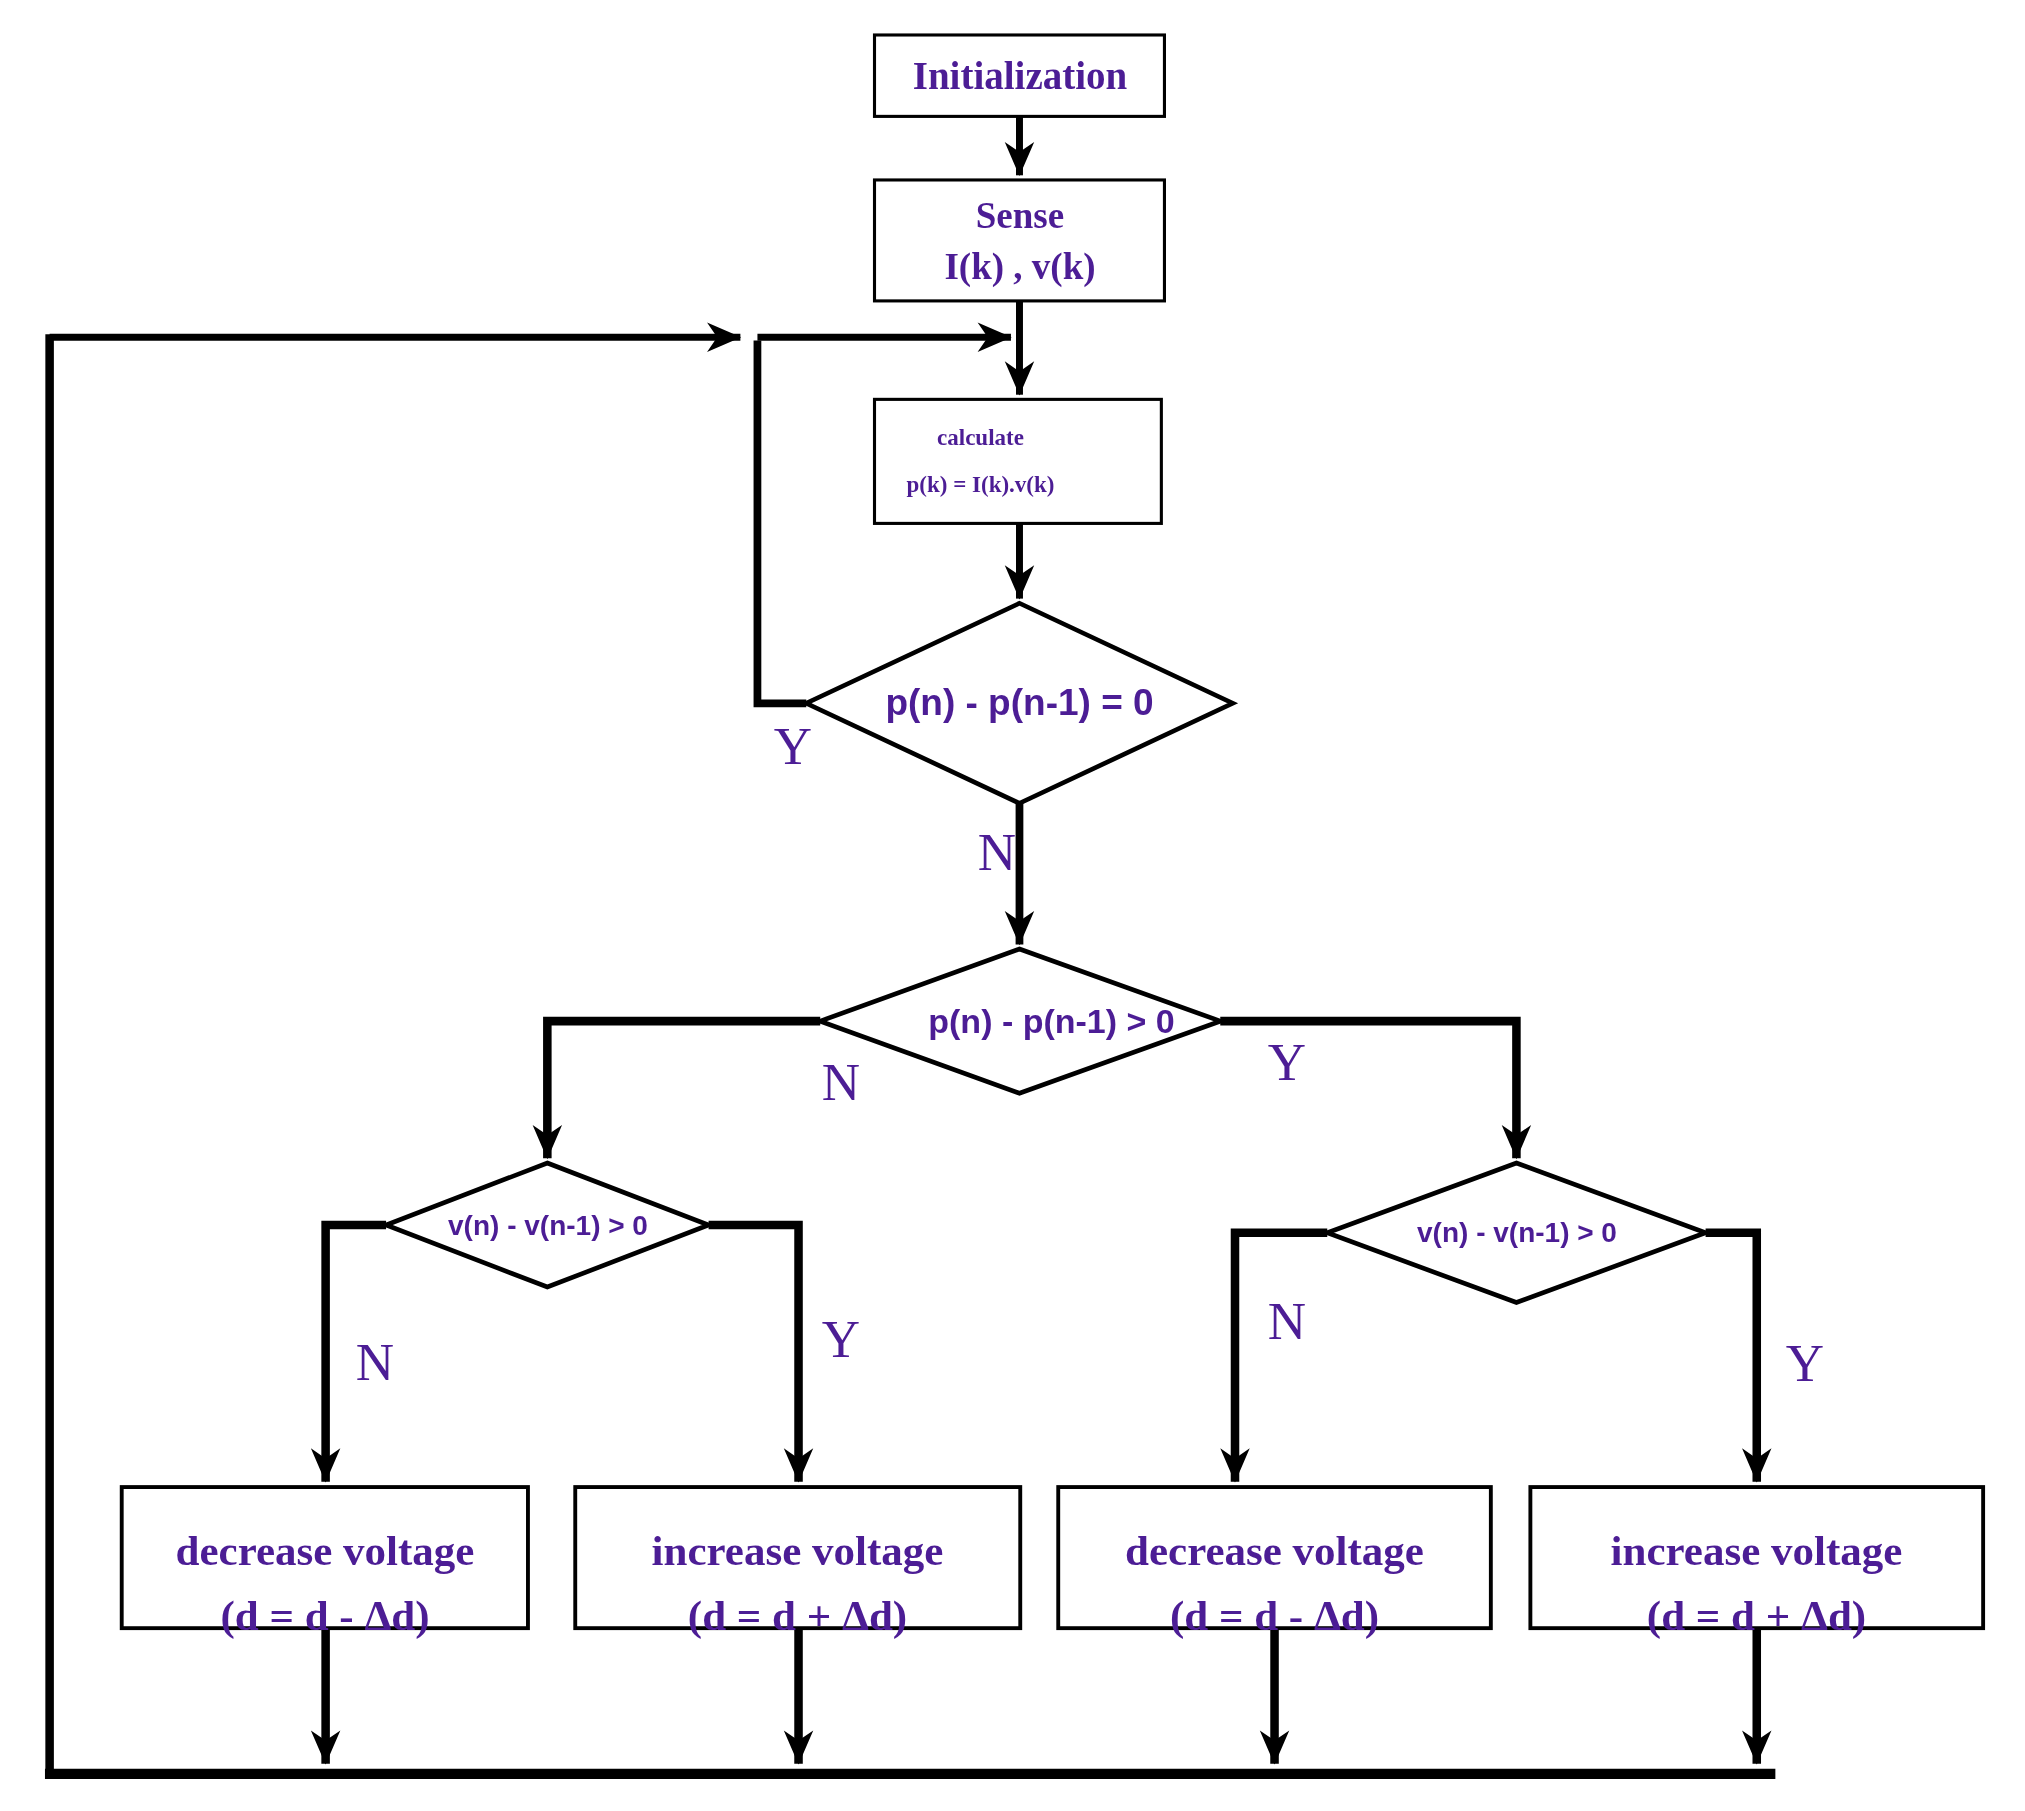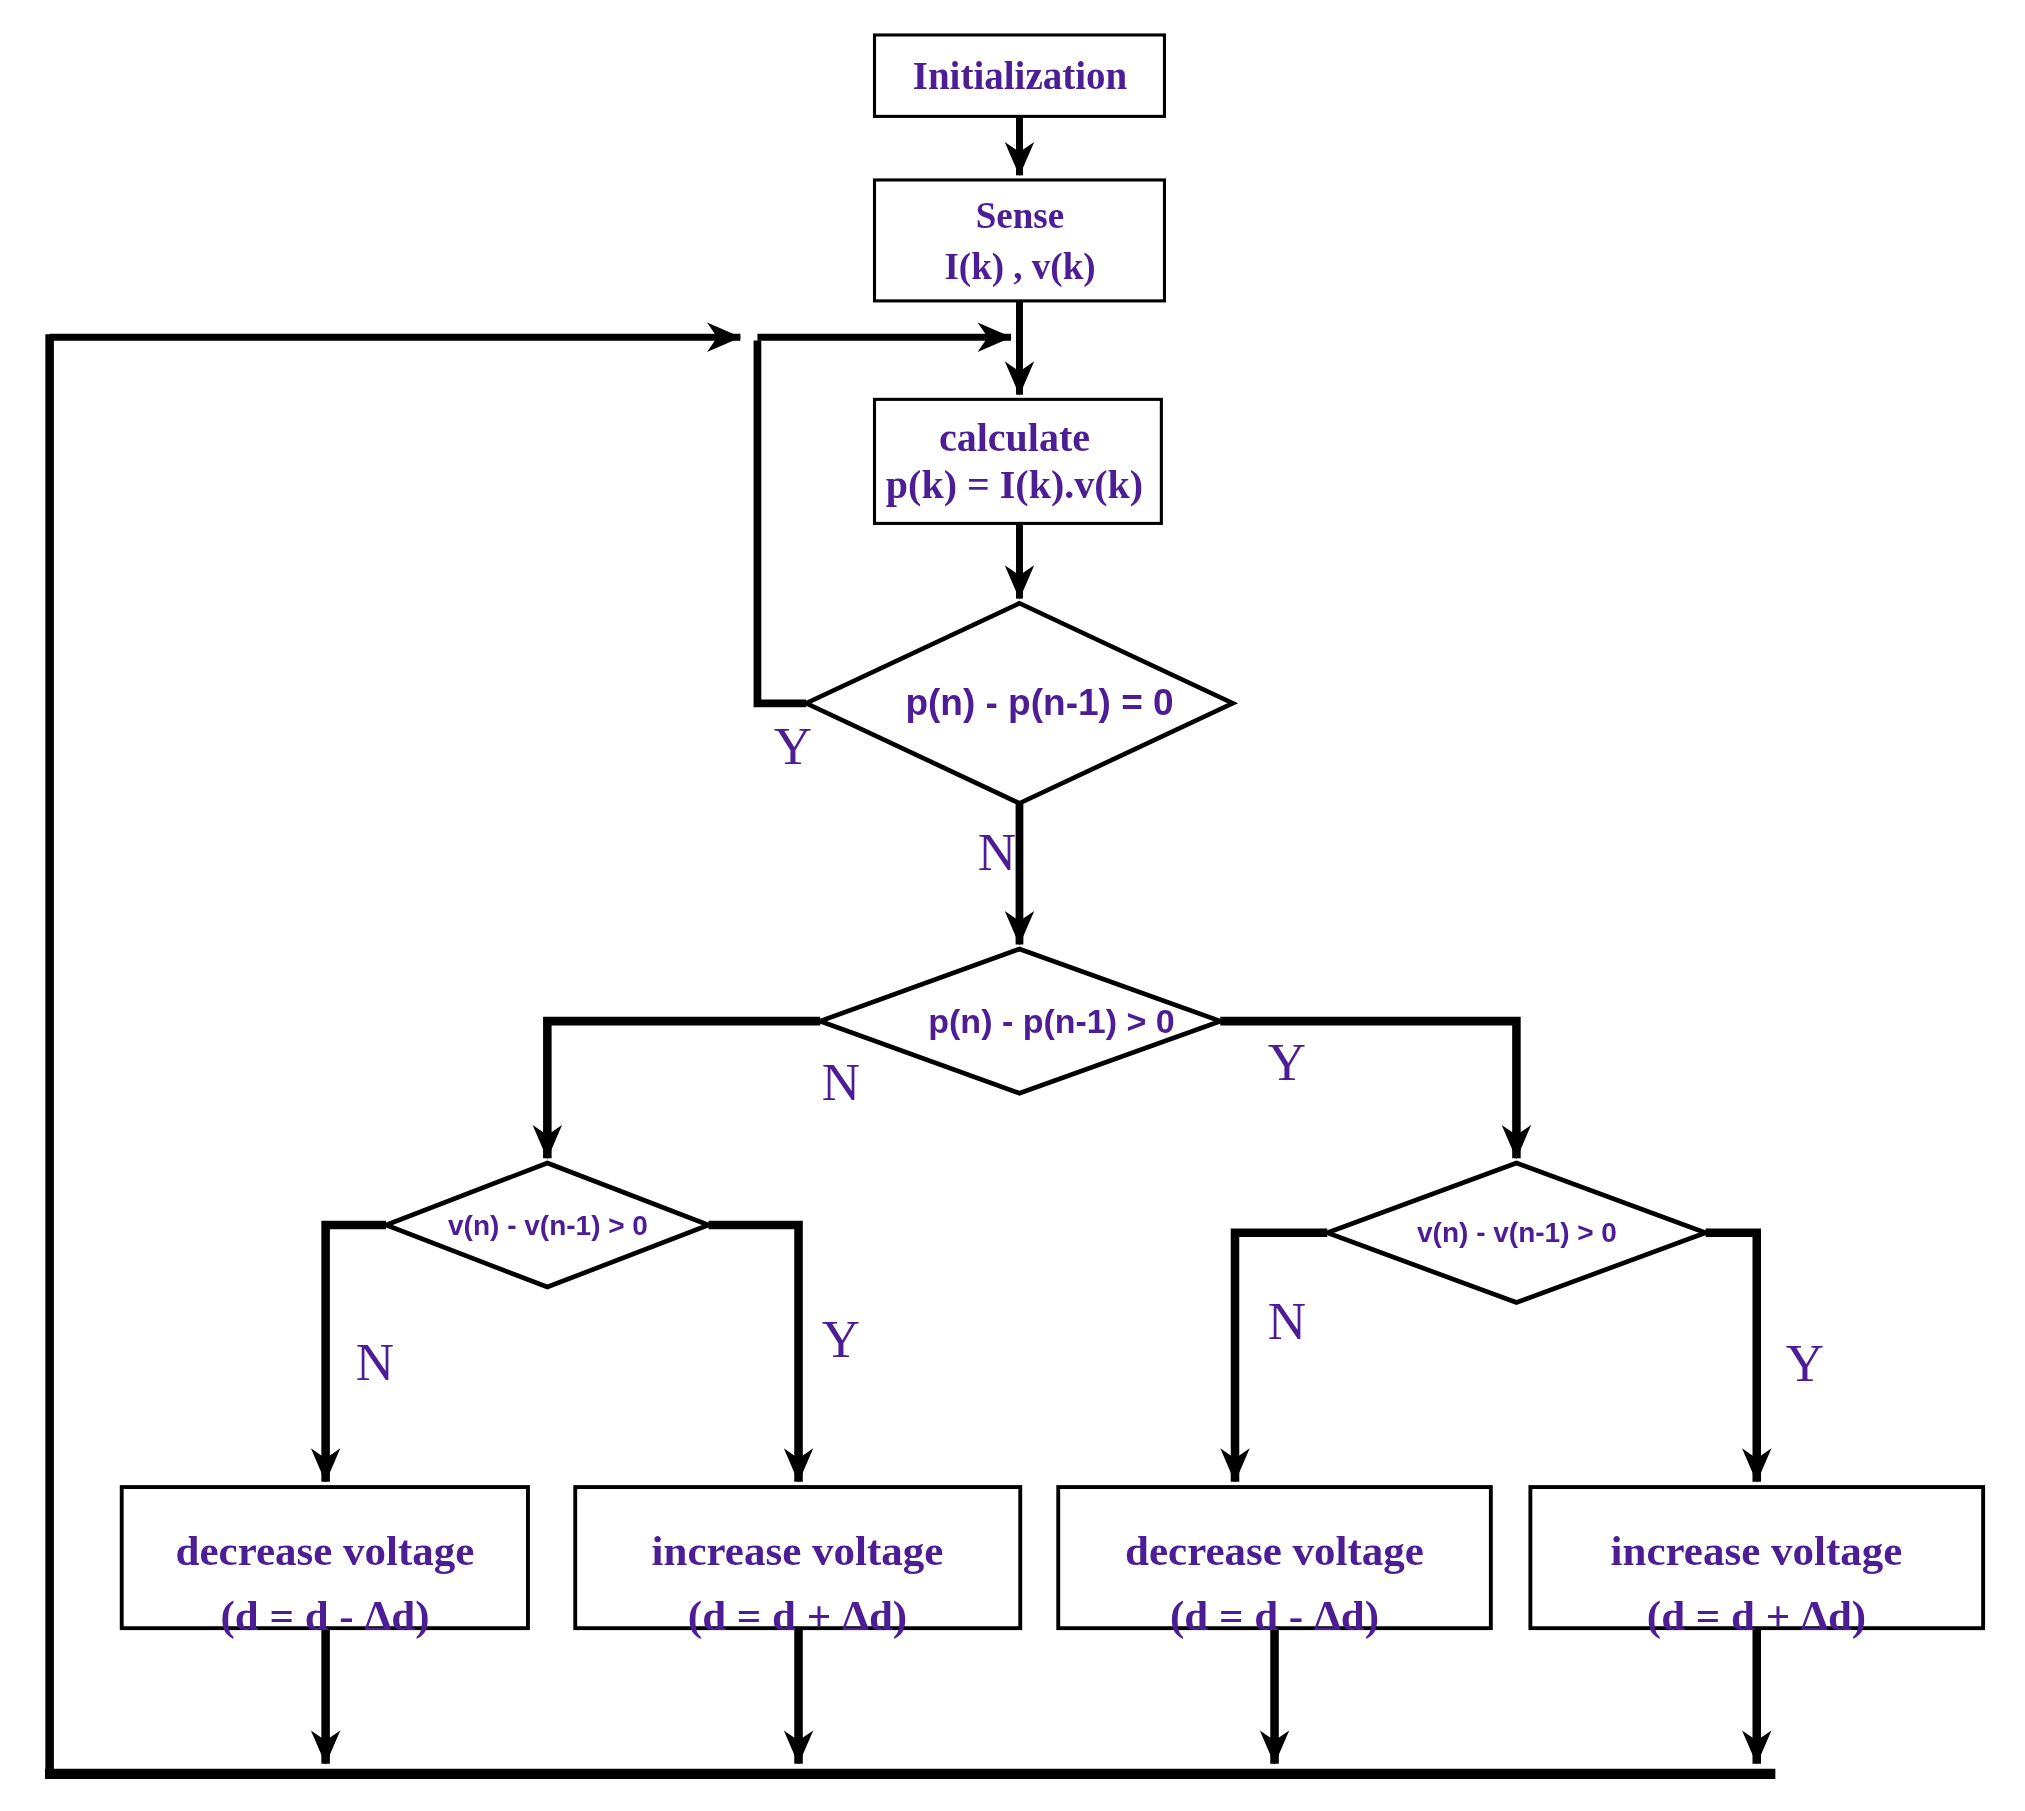--- a/index.html
+++ b/index.html
@@ -17,23 +17,23 @@
     align-items:center; justify-content:center;
     text-align:center; color:#4c1d95;
     white-space:nowrap;
   }
   .serif { font-family:"Liberation Serif","DejaVu Serif",serif; font-weight:700; }
   .sans  { font-family:"Liberation Sans","DejaVu Sans",sans-serif; font-weight:700; }
   .yn    { font-family:"Liberation Serif","DejaVu Serif",serif; font-weight:400; font-size:53px; }
 
   .init-label  { left:875px; top:35px;  width:290px; height:81px; font-size:39px; }
   .sense-label { left:875px; top:180px; width:290px; height:121px; font-size:37px; line-height:51px; }
-  .calc-label  { left:871px; top:399px; width:287px; height:124px; font-size:40px; line-height:47px; }
+  .calc-label  { left:837px; top:399px; width:287px; height:124px; font-size:23px; line-height:47px; }
 
-  .d1-label { left:807px; top:668px;  width:465px; height:70px; font-size:37px; }
+  .d1-label { left:787px; top:668px;  width:465px; height:70px; font-size:37px; }
   .d2-label { left:819px; top:988px; width:465px; height:67px; font-size:34px; }
   .vl-label { left:354px;  top:1196px; width:388px; height:59px; font-size:28px; }
   .vr-label { left:1323px; top:1203px; width:388px; height:59px; font-size:28px; }
 
   .act { font-size:43px; line-height:65px;margin-top:25px; }
   .box-a-label { left:122px;  top:1487px; width:406px; height:141px; }
   .box-b-label { left:575px;  top:1487px; width:445px; height:141px; }
   .box-c-label { left:1058px; top:1487px; width:433px; height:141px; }
   .box-d-label { left:1530px; top:1487px; width:453px; height:141px; }
 

